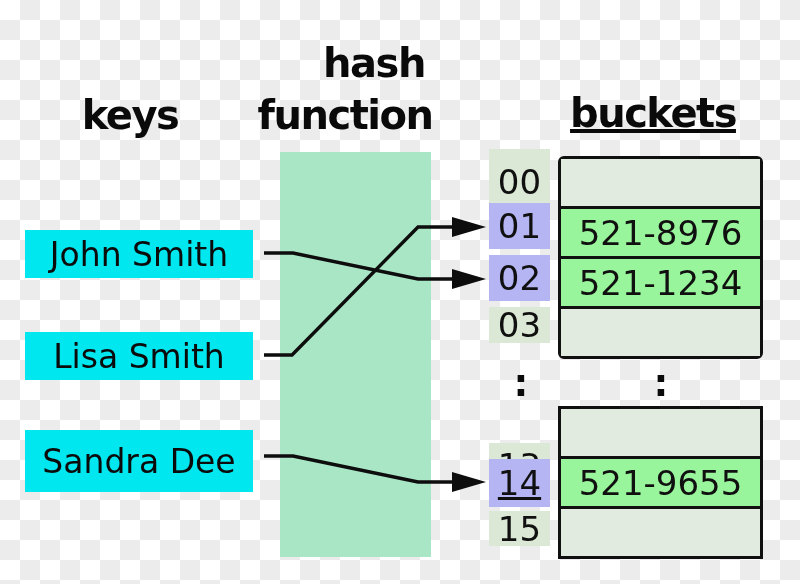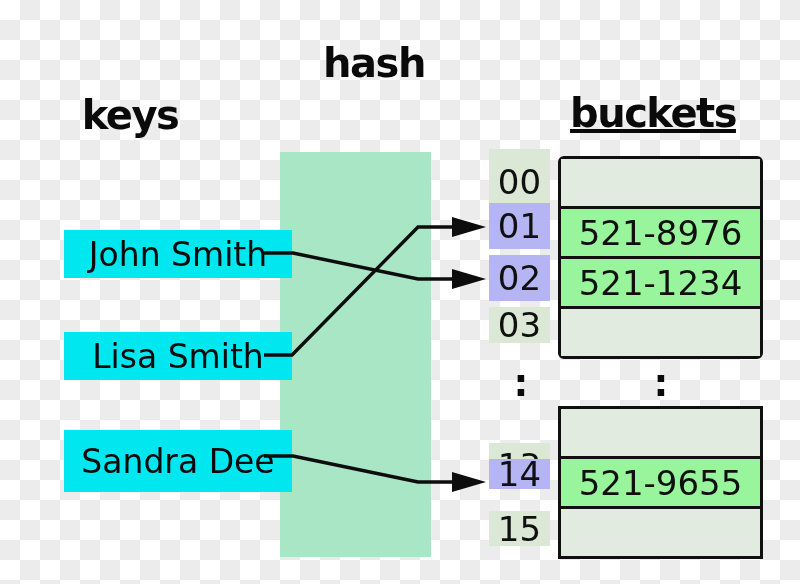--- a/index.html
+++ b/index.html
@@ -22,21 +22,21 @@
   }
   .h-hash{left:346px;top:40px;margin-left:28px;}
   .h-keys{left:130px;top:92px;}
   .h-function{left:345px;top:92px;}
   .h-buckets{left:653px;top:90px;text-decoration:underline;}
   
   .keybox{
     position:absolute;left:25px;width:228px;height:48px;
     background:#00e7ef;
     display:flex;align-items:center;justify-content:center;
-    font-size:33px;color:#0b0b0b;white-space:nowrap;margin-left:39px;
+    font-size:33px;color:#0b0b0b;white-space:nowrap;
   }
   .key-0{top:230px;}
   .key-1{top:332px;}
   .key-2{top:430px;height:62px;}
   
   .hashrect{
     position:absolute;left:280px;top:152px;width:151px;height:405px;
     background:#a9e6c5;
   }
   
@@ -45,21 +45,21 @@
     display:flex;align-items:center;justify-content:center;
     font-size:34px;color:#101010;
   }
   .idx.light{background:#dbe8d5;}
   .idx.hl{background:#b6b5f3;}
   .idx-0{top:149px;height:66px;}
   .idx-1{top:203px;height:46px;}
   .idx-2{top:255px;height:46px;}
   .idx-3{top:307px;height:36px;}
   .idx-4{top:408px;height:45px;margin-top:35px;}
-  .idx-5{top:459px;height:30px;}
+  .idx-5{top:459px;height:48px;text-decoration:underline;}
   .idx-6{top:511px;height:35px;}
   
   .btable{
     position:absolute;left:558px;width:205px;box-sizing:border-box;
     border:3px solid #101010;background:#101010;
   }
   .bt-top{top:156px;border-radius:6px;}
   .bt-bottom{top:406px;}
   .brow{
     height:47px;background:#e1ebe0;
@@ -78,20 +78,21 @@
   
   svg.arrows{position:absolute;left:0;top:0;}
 </style>
 </head>
 <body>
 
 <div class="canvas">
 
   <div class="heading h-hash">hash</div>
   <div class="heading h-keys">keys</div>
+  <div class="heading h-function">function</div>
   <div class="heading h-buckets">buckets</div>
 
   <div class="hashrect"></div>
 
   <div class="keybox key-0">John Smith</div>
   <div class="keybox key-1">Lisa Smith</div>
   <div class="keybox key-2">Sandra Dee</div>
 
   <div class="idx idx-0 light">00</div>
   <div class="idx idx-1 hl">01</div>

